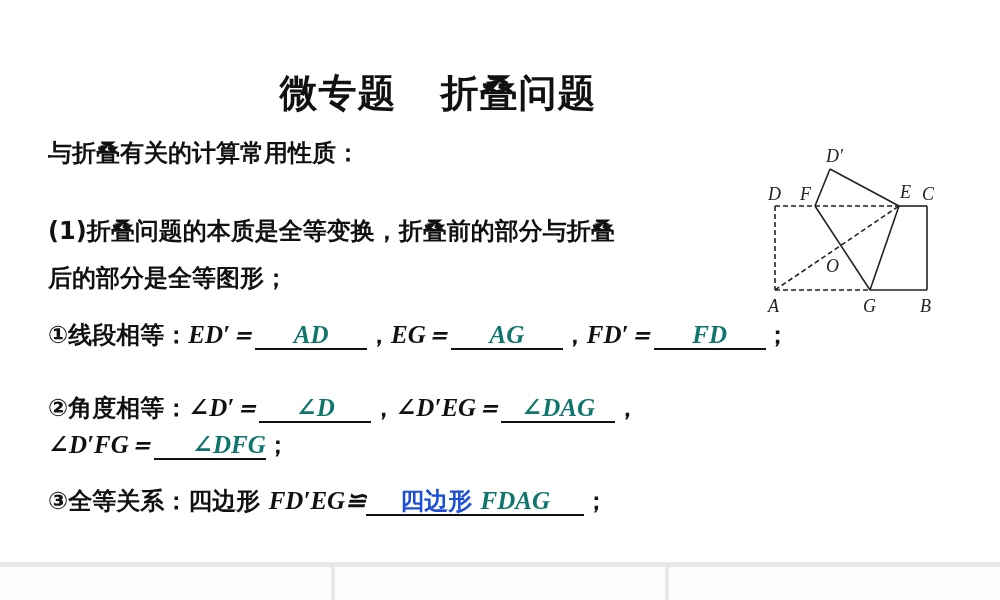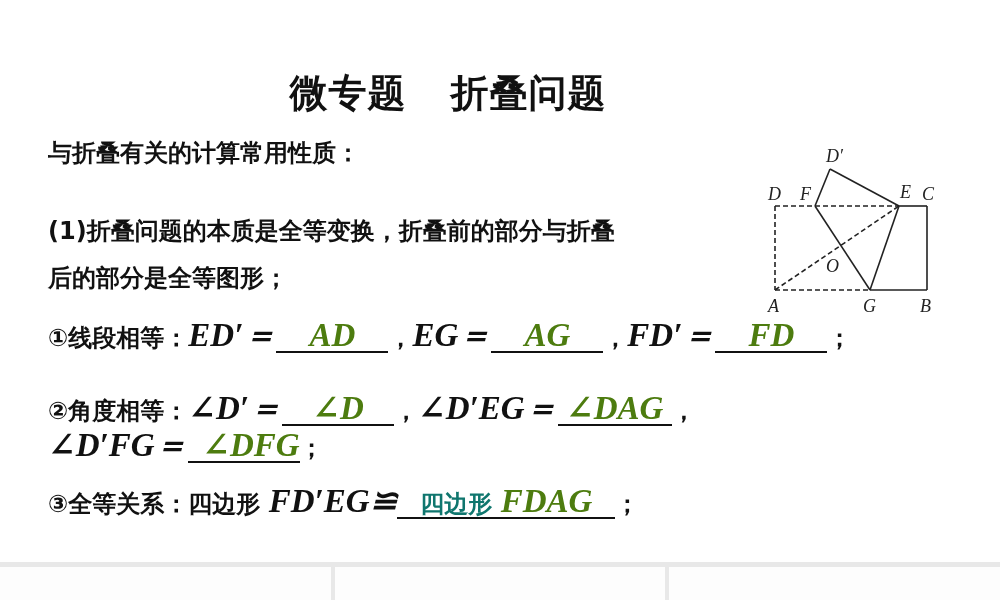--- a/index.html
+++ b/index.html
@@ -6,34 +6,33 @@
     body {
       width: 1000px; height: 600px; overflow: hidden; position: relative;
       background: #ffffff;
       font-family: "DejaVu Sans", "Liberation Sans", sans-serif;
       color: #111;
     }
     .title {
       position: absolute; left: 0; width: 876px; top: 68px;
       text-align: center; font-size: 38px; font-weight: bold; letter-spacing: 1px;
       word-spacing: 0;
-      padding-left: 10px;
     }
     .title .gap { display: inline-block; width: 44px; }
     .line {
       position: absolute; left: 48px; font-size: 24px; font-weight: bold;
       white-space: nowrap; line-height: 30px;
     }
-    .m { font-family: "Liberation Serif", "DejaVu Serif", serif; font-style: italic; font-weight: bold; font-size: 33px; }
+    .m { font-family: "Liberation Serif", "DejaVu Serif", serif; font-style: italic; font-weight: bold; font-size: 25px; }
     .blank {
       display: inline-block; border-bottom: 2px solid #111; text-align: center;
       color: #e0191f; line-height: 26px; vertical-align: baseline;
     }
-    .blank .m { color: #4d7c0f; }
-    .red { color: #0f766e; }
+    .blank .m { color: #0f766e; }
+    .red { color: #1d4ed8; }
     .figure { position: absolute; left: 760px; top: 140px; width: 200px; height: 180px; }
     .bottom-bar {
       position: absolute; left: 0; top: 562px; width: 1000px; height: 5px; background: #e8e8e8;
     }
     .thumb {
       position: absolute; top: 567px; height: 33px; background: #fdfdfd;
     }
     .sep { position: absolute; top: 567px; width: 4px; height: 33px; background: #e8e8e8; }
   </style>
 </head>

